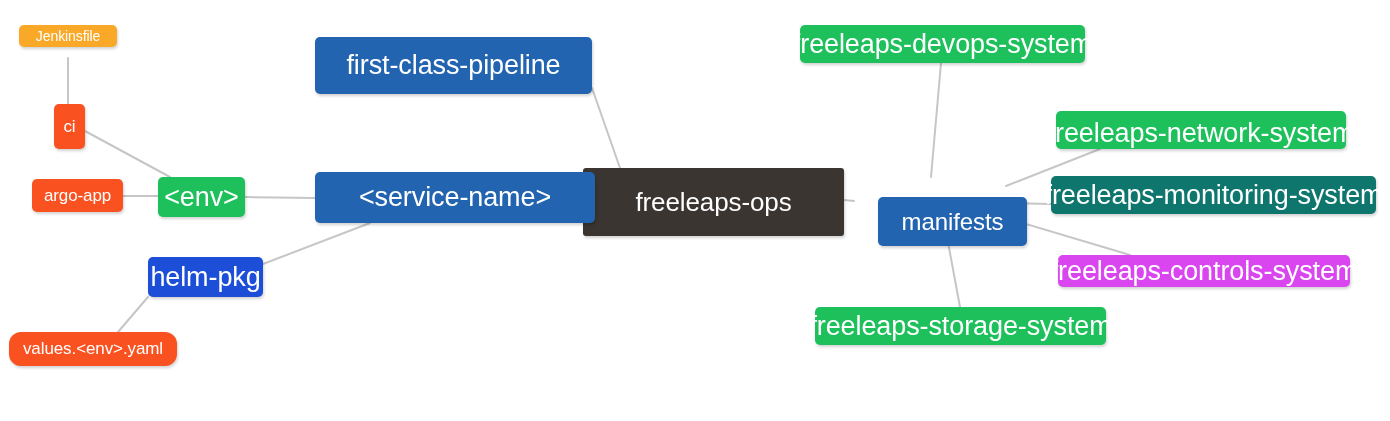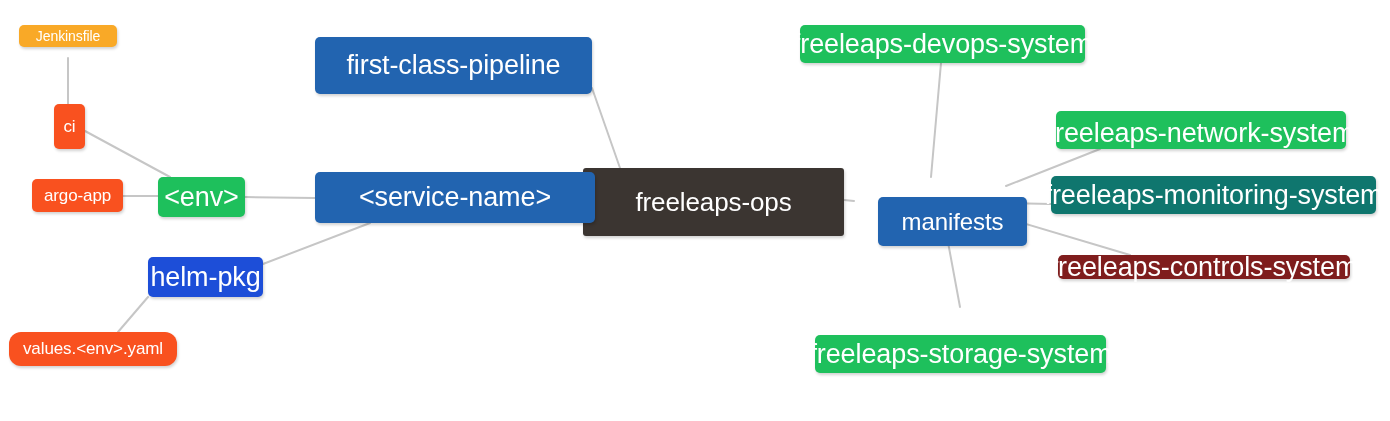--- a/index.html
+++ b/index.html
@@ -104,20 +104,20 @@
       </div>
       <div class="node n-green lvl-2" style="left: 800px; top: 25px; width: 285px; height: 38px; background: rgb(30, 192, 92);">
         <span>freeleaps-devops-system</span>
       </div>
       <div class="node n-green lvl-2" style="left: 1056px; top: 111px; width: 290px; height: 38px; background: rgb(30, 192, 92); align-items: flex-end;">
         <span>freeleaps-network-system</span>
       </div>
       <div class="node n-green lvl-2" style="left: 1051px; top: 176px; width: 325px; height: 38px; background: #0f766e;">
         <span>freeleaps-monitoring-system</span>
       </div>
-      <div class="node n-green lvl-2" style="left: 1058px; top: 255px; width: 292px; height: 24px; background: #7f1d1d; align-items: center;">
+      <div class="node n-green lvl-2" style="left: 1058px; top: 255px; width: 292px; height: 32px; background: #d946ef; align-items: center;">
         <span>freeleaps-controls-system</span>
       </div>
-      <div class="node n-green lvl-2" style="left: 815px; top: 307px; width: 291px; height: 38px; background: rgb(30, 192, 92); margin-top: 28px;">
+      <div class="node n-green lvl-2" style="left: 815px; top: 307px; width: 291px; height: 38px; background: rgb(30, 192, 92);">
         <span>freeleaps-storage-system</span>
       </div>
     </div>
 </div>
 
 </body></html>

